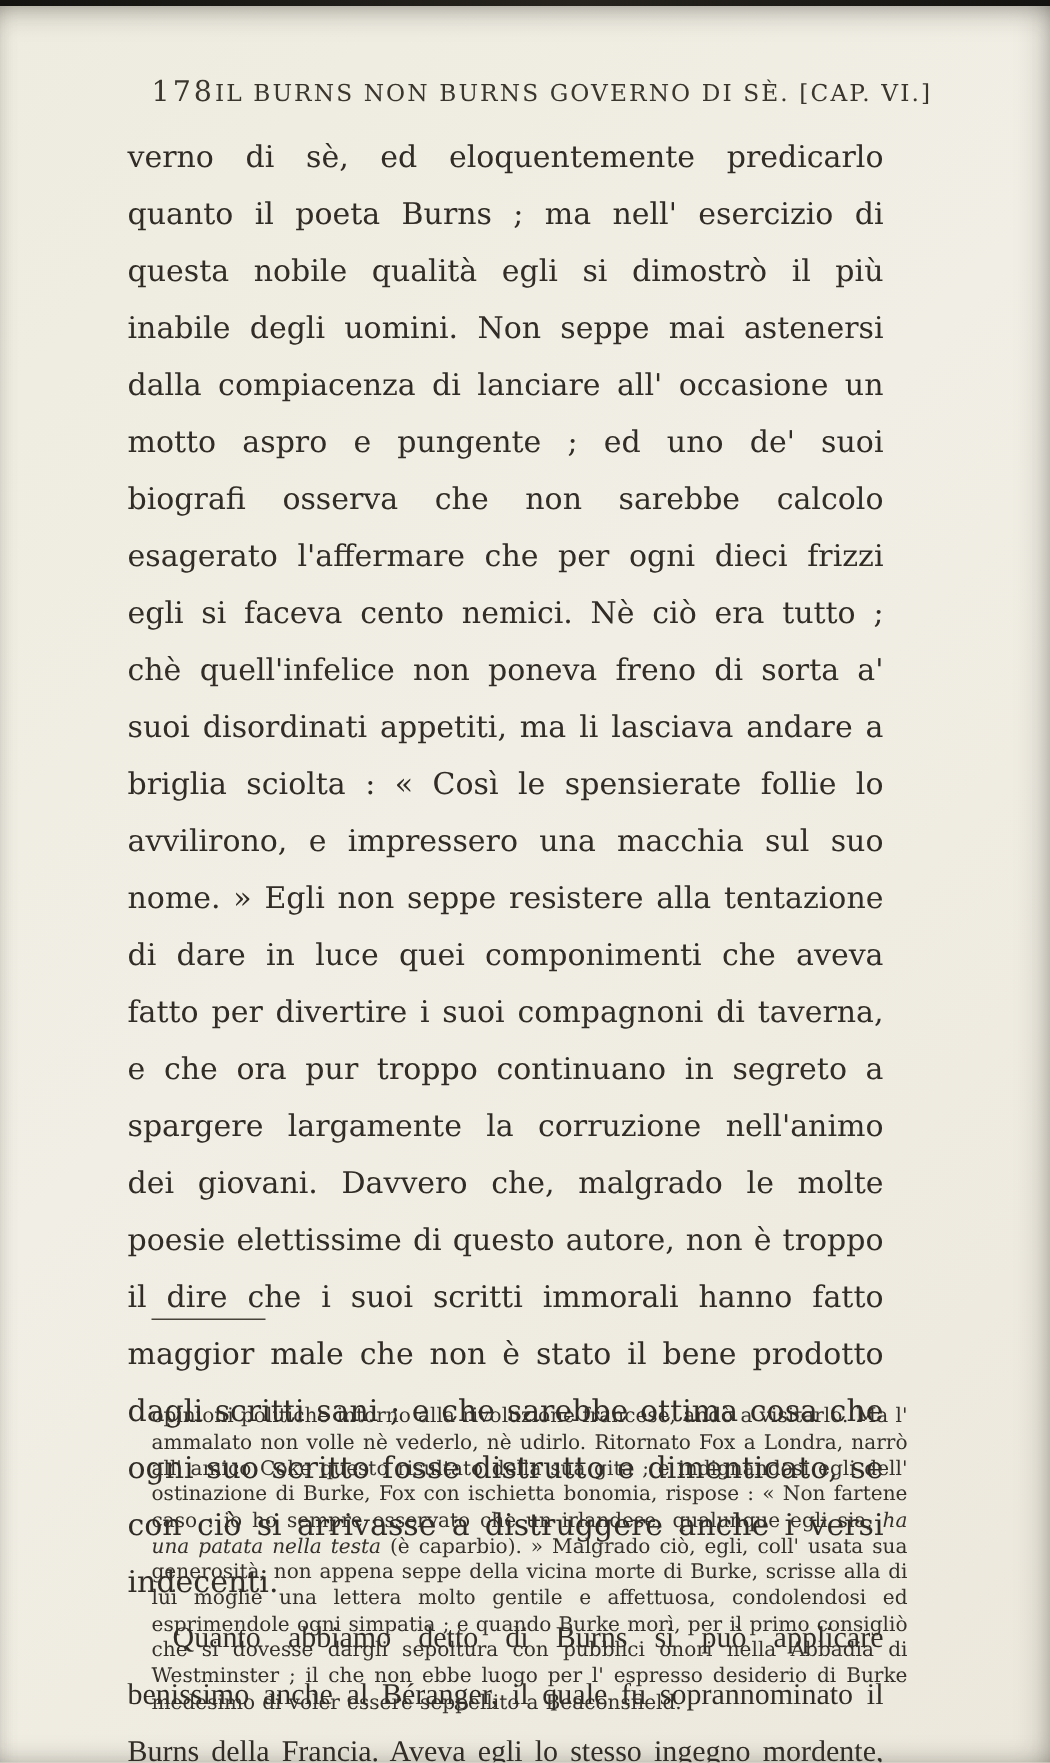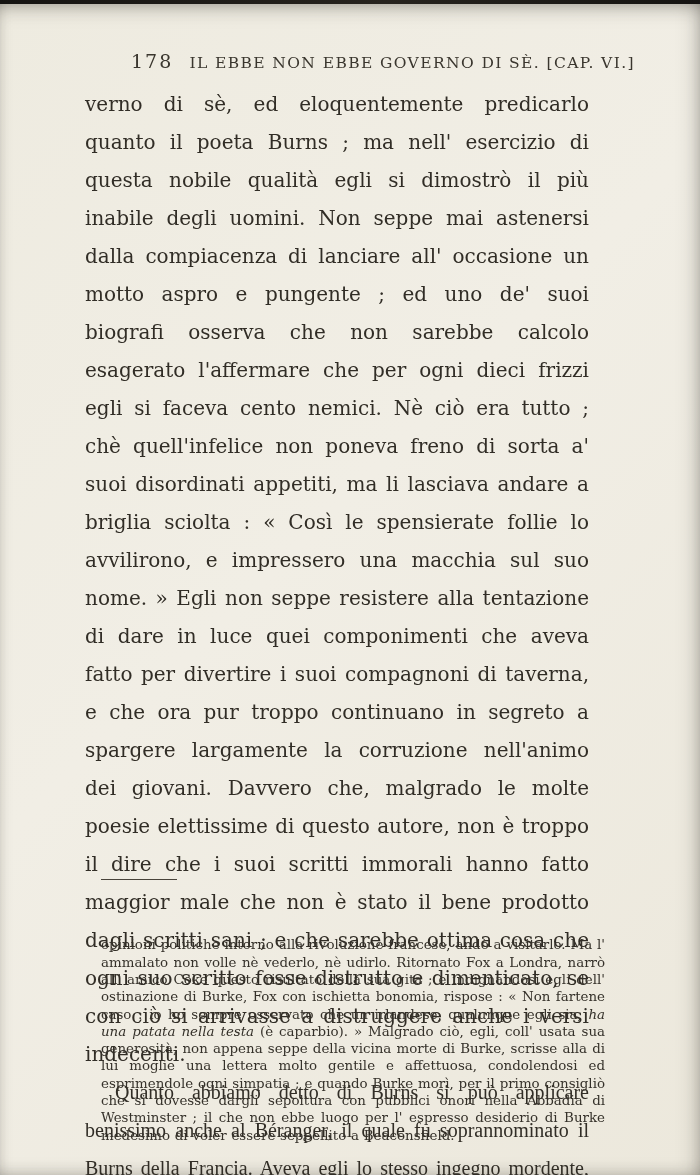--- a/index.html
+++ b/index.html
@@ -30,21 +30,20 @@
   }
   .page-header {
     position: absolute;
     top: 50px;
     left: 101px;
     width: 504px;
     display: flex;
     justify-content: space-between;
     align-items: baseline;
     white-space: nowrap;
-    margin-left: 30px;
   }
   .page-number {
     font-size: 19px;
     letter-spacing: 2px;
     color: #3a362e;
   }
   .running-title {
     font-size: 15.5px;
     letter-spacing: 1.4px;
     color: #3a362e;
@@ -92,21 +91,21 @@
 </style>
 </head>
 <body>
 
 <div class="page">
 
   <div class="scan-edge-top"></div>
 
   <div class="page-header">
     <span class="page-number">178</span>
-    <span class="running-title">IL EBBE NON EBBE GOVERNO DI SÈ. [CAP. VI.]</span>
+    <span class="running-title">IL BURNS NON BURNS GOVERNO DI SÈ. [CAP. VI.]</span>
   </div>
 
   <div class="body-text">
     <p>verno di sè, ed eloquentemente predicarlo quanto il poeta Burns ; ma nell' esercizio di questa nobile qualità egli si dimostrò il più inabile degli uomini. Non seppe mai astenersi dalla compiacenza di lanciare all' occasione un motto aspro e pungente ; ed uno de' suoi biografi osserva che non sarebbe calcolo esagerato l'affermare che per ogni dieci frizzi egli si faceva cento nemici. Nè ciò era tutto ; chè quell'infelice non poneva freno di sorta a' suoi disordinati appetiti, ma li lasciava andare a briglia sciolta : « Così le spensierate follie lo avvilirono, e impressero una macchia sul suo nome. » Egli non seppe resistere alla tentazione di dare in luce quei componimenti che aveva fatto per divertire i suoi compagnoni di taverna, e che ora pur troppo continuano in segreto a spargere largamente la corruzione nell'animo dei giovani. Davvero che, malgrado le molte poesie elettissime di questo autore, non è troppo il dire che i suoi scritti immorali hanno fatto maggior male che non è stato il bene prodotto dagli scritti sani ; e che sarebbe ottima cosa che ogni suo scritto fosse distrutto e dimenticato, se con ciò si arrivasse a distruggere anche i versi indecenti.</p>
     <p class="indented">Quanto abbiamo detto di Burns si può applicare benissimo anche al Béranger, il quale fu soprannominato il Burns della Francia. Aveva egli lo stesso ingegno mordente, lo stesso amore de' piaceri e della popolarità ; e mentre lusingava al sommo la vanità francese, dipingeva pur anche con penna maestra i</p>
   </div>
 
   <div class="footnote-rule"></div>
 
   <p class="footnote"><span>opinioni politiche intorno alla rivoluzione francese, andò a visitarlo. Ma l' ammalato non volle nè vederlo, nè udirlo. Ritornato Fox a Londra, narrò all' amico Coke questo risultato della sua gita ; e indignandosi egli dell' ostinazione di Burke, Fox con ischietta bonomia, rispose : « Non fartene caso : io ho sempre osservato che un irlandese, qualunque egli sia, </span><em>ha una patata nella testa</em><span> (è caparbio). » Malgrado ciò, egli, coll' usata sua generosità, non appena seppe della vicina morte di Burke, scrisse alla di lui moglie una lettera molto gentile e affettuosa, condolendosi ed esprimendole ogni simpatia ; e quando Burke morì, per il primo consigliò che si dovesse dargli sepoltura con pubblici onori nella Abbadia di Westminster ; il che non ebbe luogo per l' espresso desiderio di Burke medesimo di voler essere seppellito a Beaconsfield.</span></p>

